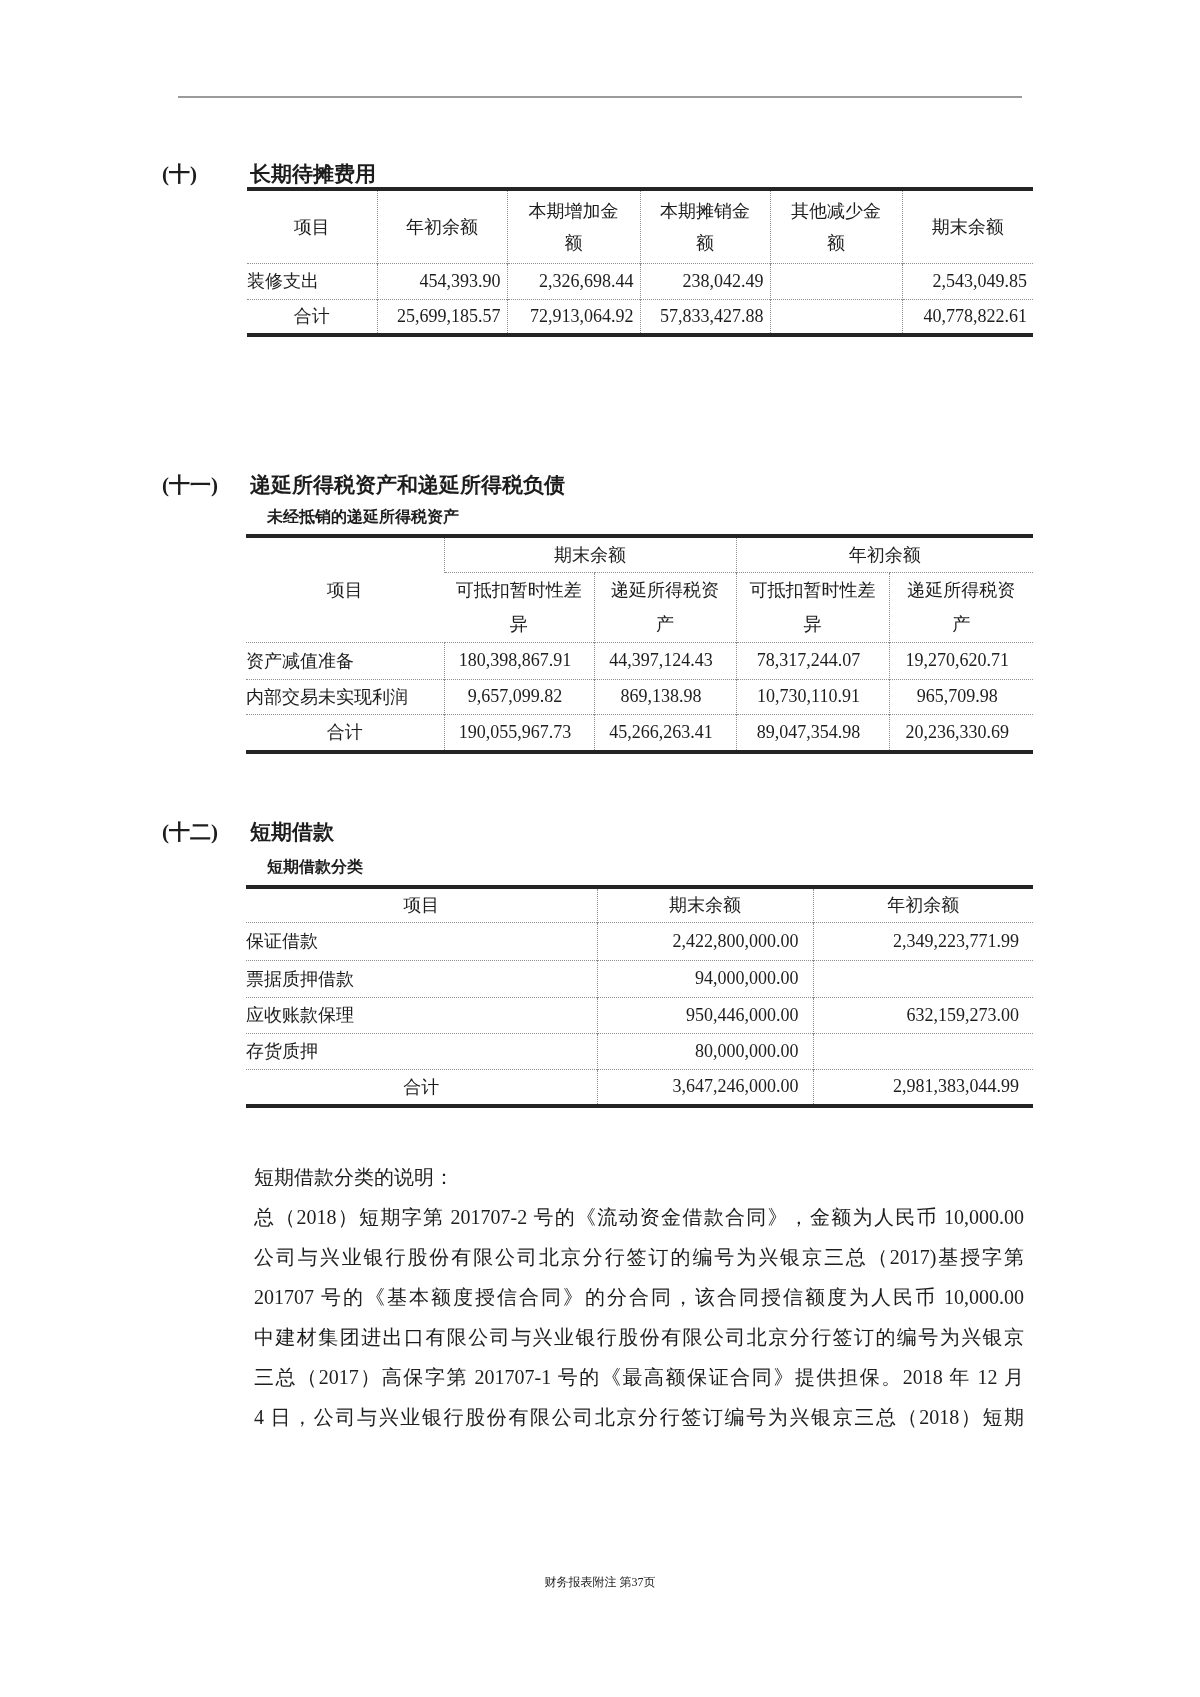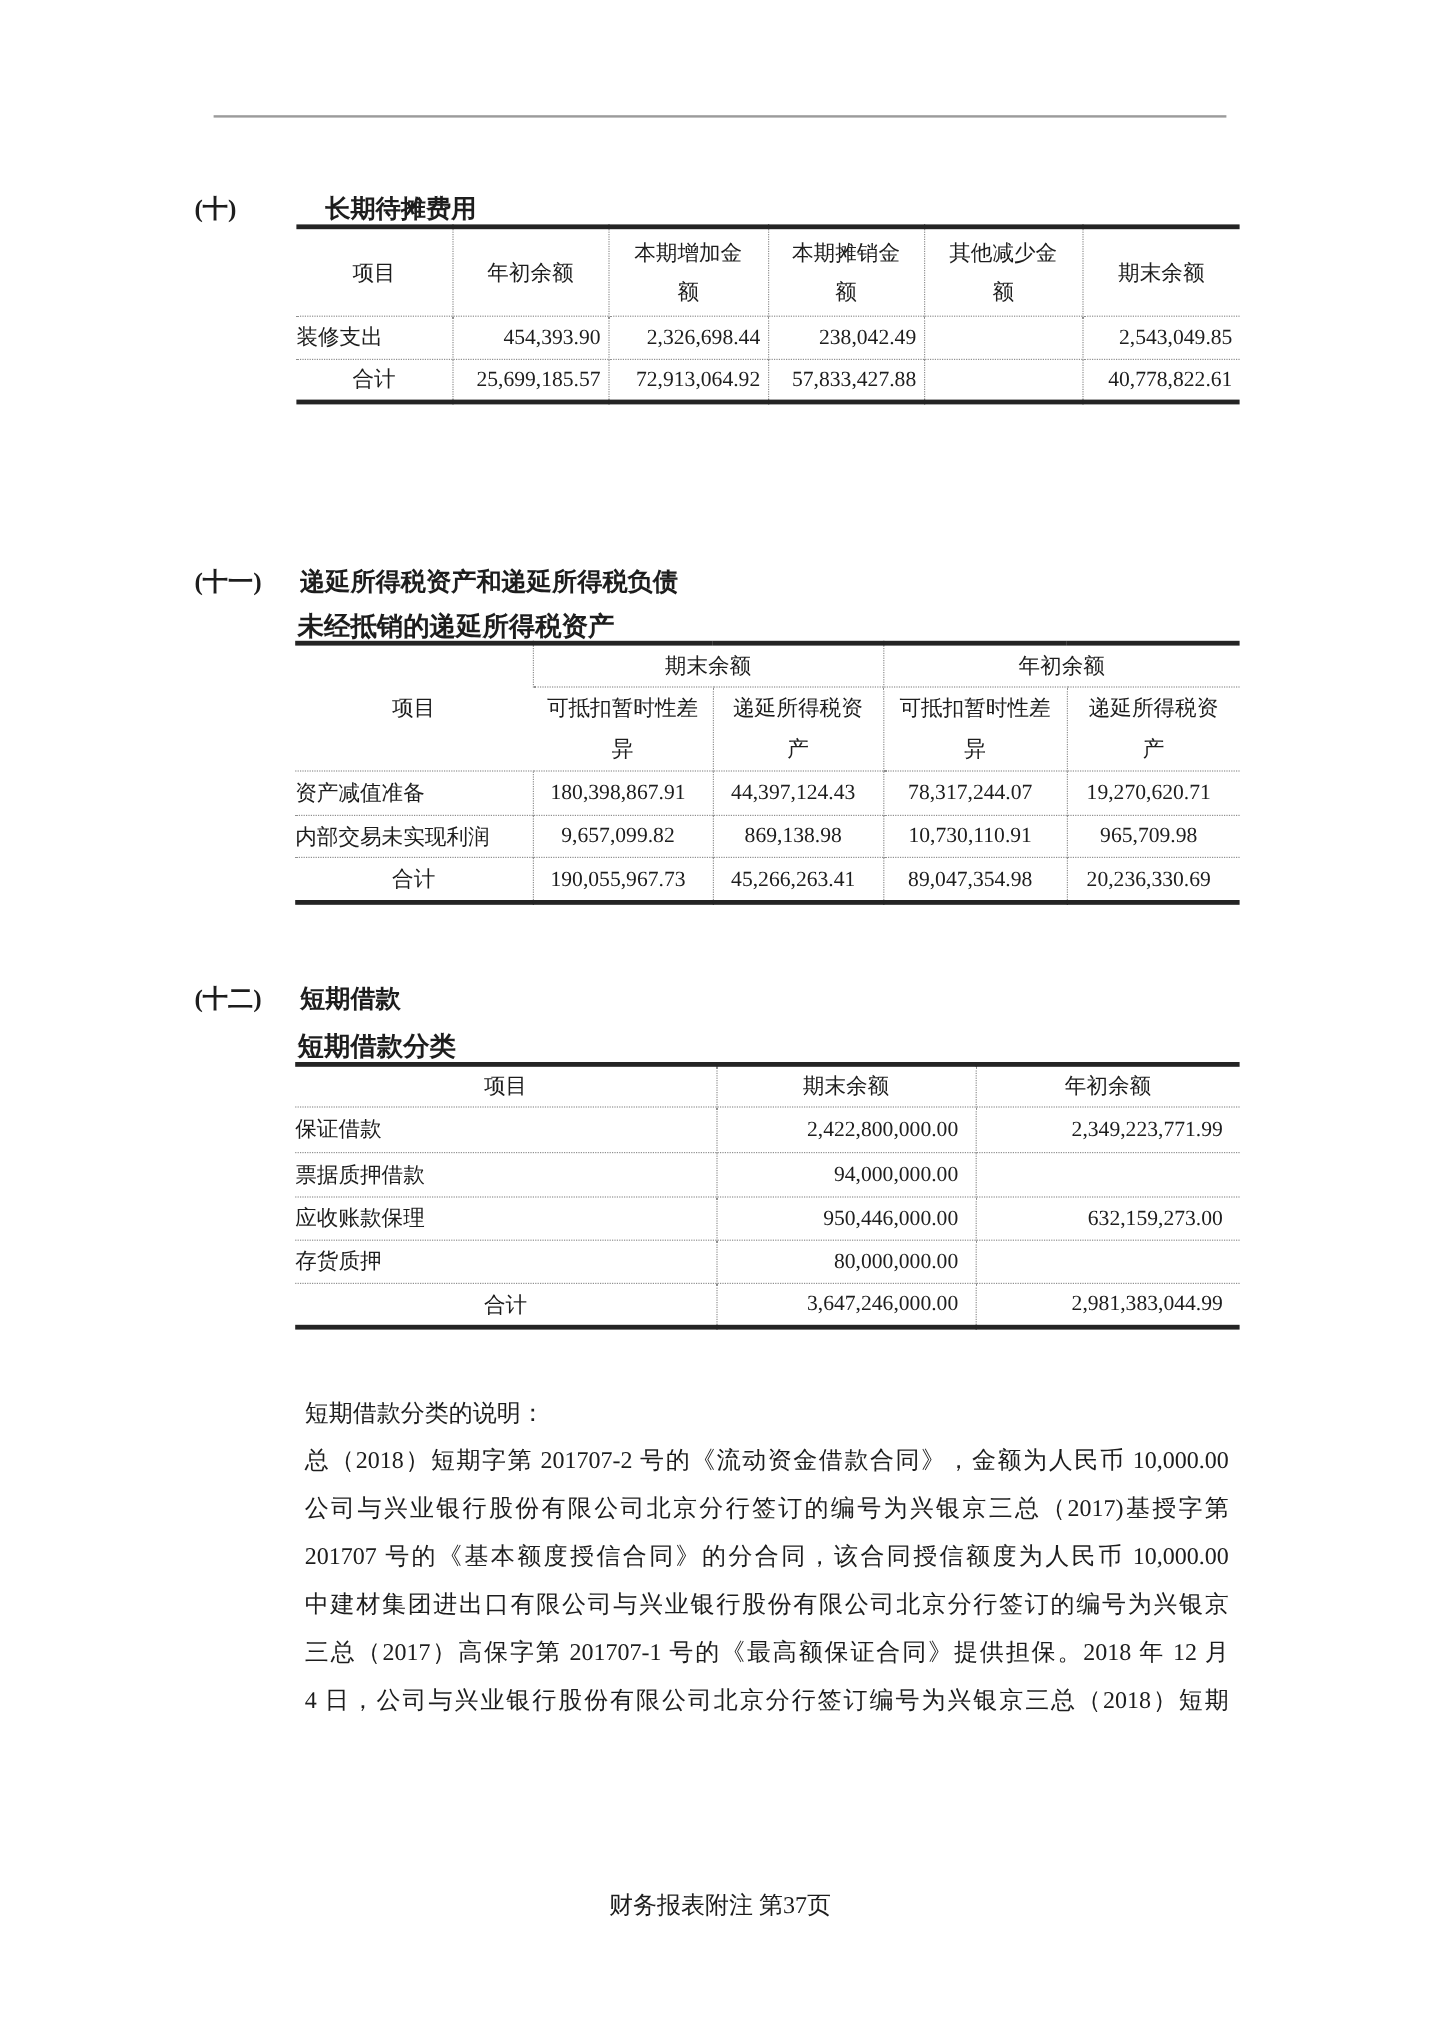--- a/index.html
+++ b/index.html
@@ -5,52 +5,52 @@
   html,body { margin:0; padding:0; background:#ffffff; }
   .page {
     position:relative; width:1200px; height:1697px; background:#ffffff;
     font-family:"Liberation Serif","DejaVu Serif",serif;
     color:#1d1d1d; overflow:hidden;
   }
   .hr-top { position:absolute; left:178px; top:96px; width:844px; height:2px; background:#9b9b9b; }
 
   .sec-label { position:absolute; left:162px; font-size:21px; font-weight:bold; white-space:nowrap; }
   .sec-title { position:absolute; left:250px; font-size:21px; font-weight:bold; white-space:nowrap; }
-  .sec-subtitle { position:absolute; left:248px; font-size:22px; font-weight:bold; white-space:nowrap; }
+  .sec-subtitle { position:absolute; left:267px; font-size:16px; font-weight:bold; white-space:nowrap; }
 
   table.fin { position:absolute; border-collapse:collapse; table-layout:fixed;
     border-top:4px solid #242424; border-bottom:4px solid #242424; font-size:18px; }
   table.fin td { padding:0; vertical-align:middle; overflow:hidden; }
   table.fin td + td { border-left:1px dotted #8f8f8f; }
   table.fin tr + tr td { border-top:1px dotted #8f8f8f; }
   td.hdr { text-align:center; }
   td.th-wrap { white-space:pre-line; line-height:32px; text-align:center; }
   td.lbl { text-align:left; padding-left:9px; }
   td.lbl2 { text-align:left; padding-left:9px; white-space:pre-line; line-height:35px; }
   td.ctr { text-align:center; }
   td.num { text-align:right; }
   .t1 td.num { padding-right:6px; }
   .t2 td.num { padding-right:8px;text-align:center; }
   .t3 td.num { padding-right:14px; }
 
   .note-heading { position:absolute; left:254px; top:1164px; font-size:20px; white-space:nowrap; }
   .note-block { position:absolute; left:254px; top:1197px; width:770px; }
   .note-line { height:40px; line-height:40px; font-size:20px;
     text-align:justify; text-align-last:justify; white-space:nowrap; }
-  .footer { position:absolute; left:0; top:1574px; width:1200px; text-align:center; font-size:20px; }
+  .footer { position:absolute; left:0; top:1574px; width:1200px; text-align:center; font-size:12px; }
 </style>
 </head>
 <body>
 
 <div class="page">
 
   <div class="hr-top"></div>
 
   <div class="sec-label" style="top:160px;">(十)</div>
-  <div class="sec-title" style="top:160px;margin-left:21px;">长期待摊费用</div>
+  <div class="sec-title" style="top:160px;">长期待摊费用</div>
 
   <table class="fin t1" style="left:247px; top:187px; width:786px;">
     <colgroup>
       <col style="width:130px">
         <col style="width:130px">
         <col style="width:133px">
       <col style="width:130px">
         <col style="width:132px">
         <col style="width:131px">
     </colgroup>

